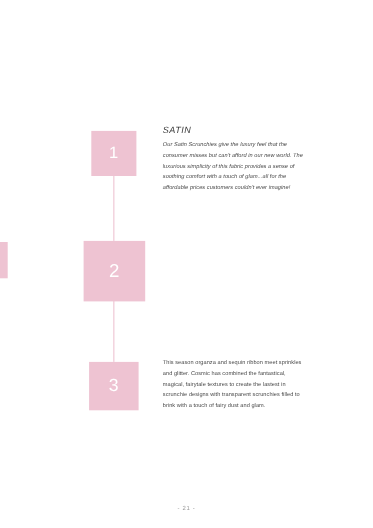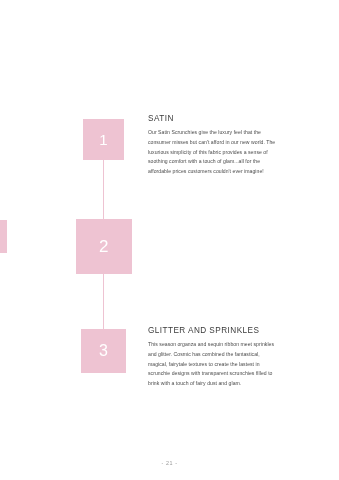--- a/index.html
+++ b/index.html
@@ -83,21 +83,21 @@
     height: 44px;
   }
   .marker-3 .marker-num { font-size: 16px; }
 
   
   .section {
     position: absolute;
     left: 148px;
     width: 128px;
   }
-  .section-1 { top: 114px; }
+  .section-1 { top: 114px; font-style: italic; }
   .section-2 { top: 215px; }
   .section-3 { top: 326px; }
 
   .section-title {
     font-family: "Liberation Sans", sans-serif;
     font-size: 8.2px;
     font-weight: 400;
     letter-spacing: 0.45px;
     color: #3a3a3a;
     margin: 0 0 5px 0;
@@ -147,19 +147,18 @@
     <span class="marker-num">3</span>
   </div>
 
   <div class="section section-1">
     <h2 class="section-title">SATIN</h2>
     <p class="section-body">Our Satin Scrunchies give the luxury feel that the consumer misses but can't afford in our new world. The luxurious simplicity of this fabric provides a sense of soothing comfort with a touch of glam...all for the affordable prices customers couldn't ever imagine!</p>
   </div>
 
 
   <div class="section section-3">
-    <h2 class="section-title">GLITTER AND SPRINKLES</h2>
     <p class="section-body">This season organza and sequin ribbon meet sprinkles and glitter. Cosmic has combined the fantastical, magical, fairytale textures to create the lastest in scrunchie designs with transparent scrunchies filled to brink with a touch of fairy dust and glam.</p>
   </div>
 
   <div class="page-number">- 21 -</div>
 
 </div>
 
 </body></html>

